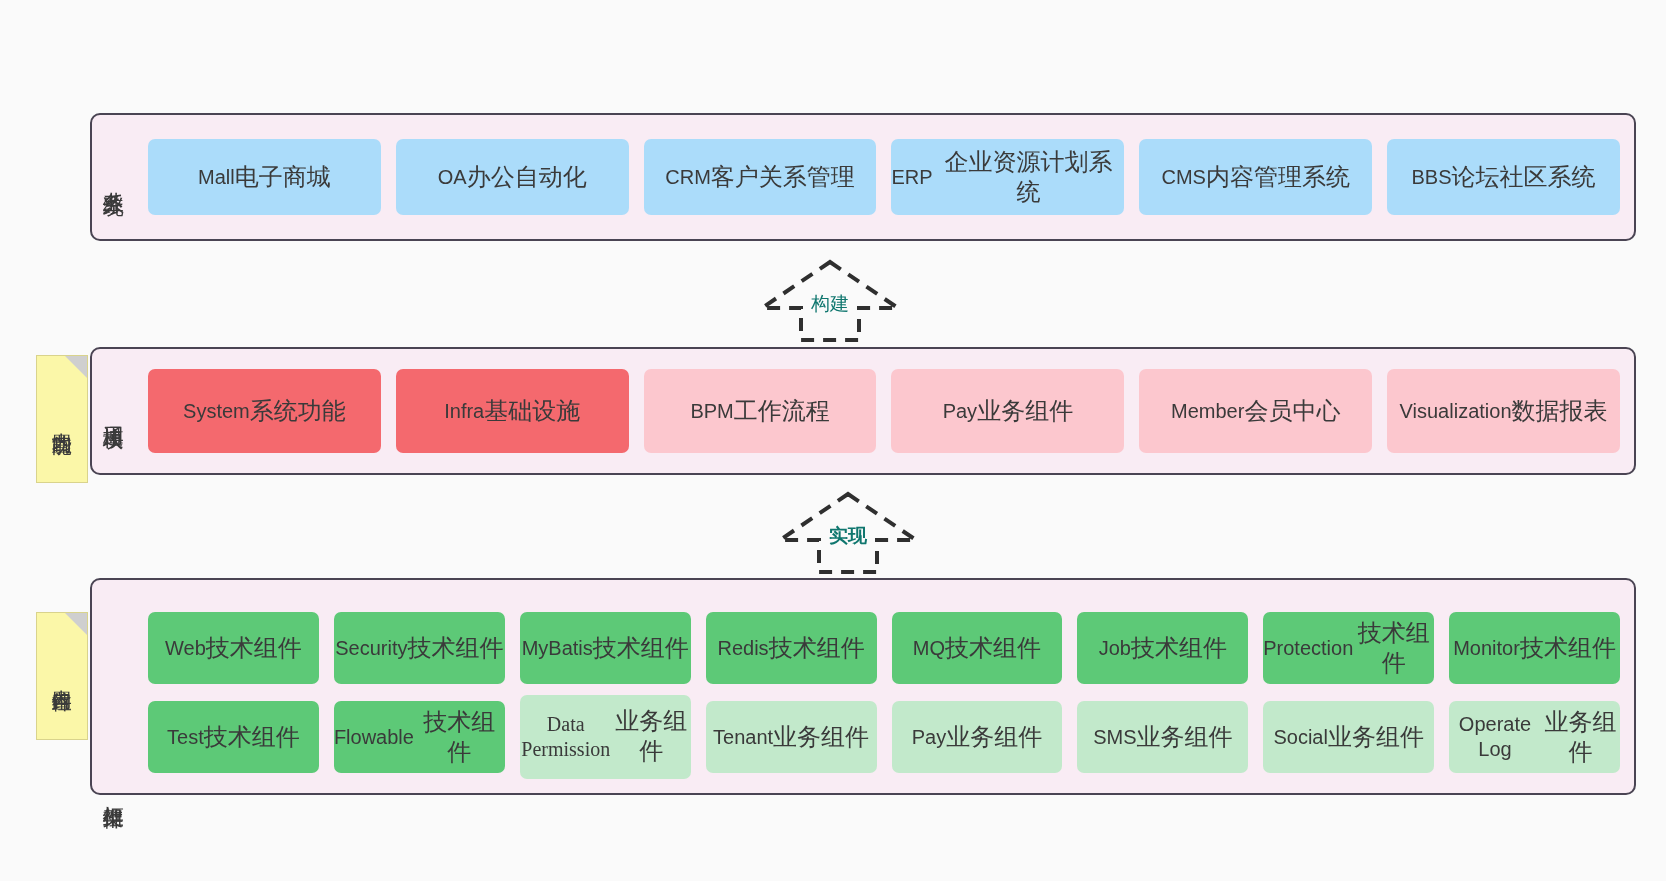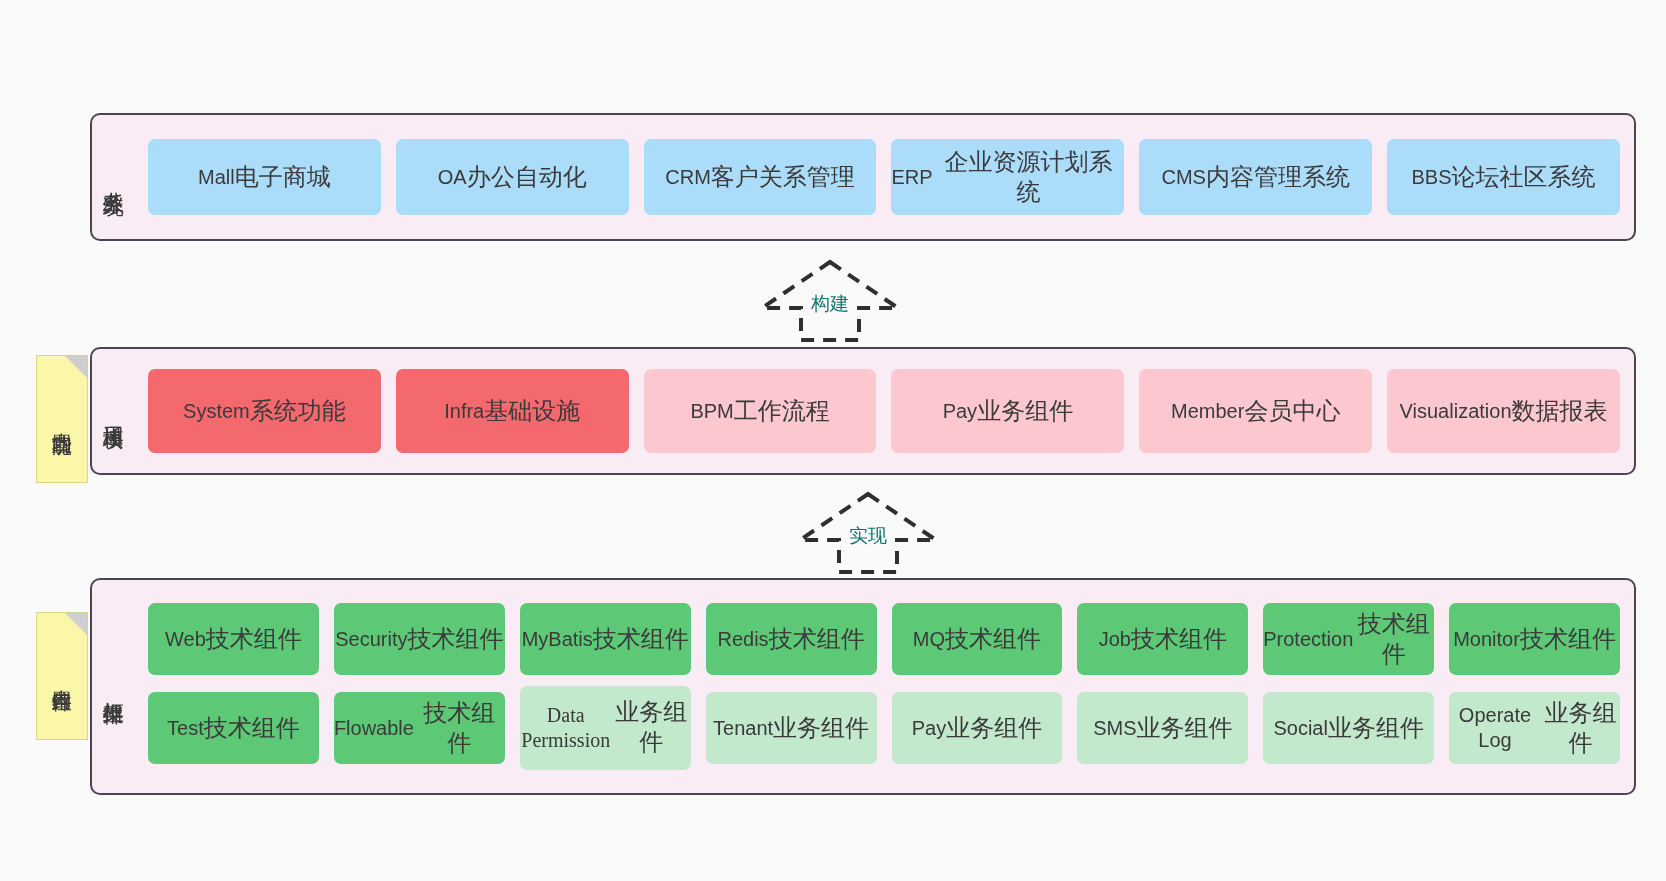--- a/index.html
+++ b/index.html
@@ -194,33 +194,33 @@
       <span class="t1">Member</span>
       <span class="t2">会员中心</span>
     </div>
     <div class="box mod-box">
       <span class="t1">Visualization</span>
       <span class="t2">数据报表</span>
     </div>
   </div>
 </div>
 
-<div class="arrow-wrap" style="left:796px; top:490px; width:144px; height:86px;">
+<div class="arrow-wrap" style="left:776px; top:490px; width:144px; height:86px;font-weight:bold;">
   <svg width="144" height="86" viewBox="0 0 144 86">
     <path d="M72 4 L140 50 L101 50 L101 82 L43 82 L43 50 L4 50 Z" fill="none" stroke="#2f2f2f" stroke-width="4" stroke-dasharray="13 9" stroke-linejoin="miter"></path>
   </svg>
   <span class="arrow-label" style="top:33px;">实现</span>
 </div>
 
 <div class="note" style="left:36px; top:612px; height:128px;">
   <span class="fold"></span>
   <span>内置组件</span>
 </div>
 
-<div class="layer" id="layer-framework" style="left:90px; top:578px; width:1546px; height:217px;">
+<div class="layer" id="layer-framework" style="left:90px; top:578px; width:1546px; height:217px;align-items:flex-end;">
   <div class="layer-label">框架组件</div>
   <div class="layer-body two-rows">
 
     <div class="grid-row">
       <div class="box comp-box">
         <span class="t1">Web</span>
         <span class="t2">技术组件</span>
       </div>
       <div class="box comp-box">
         <span class="t1">Security</span>

